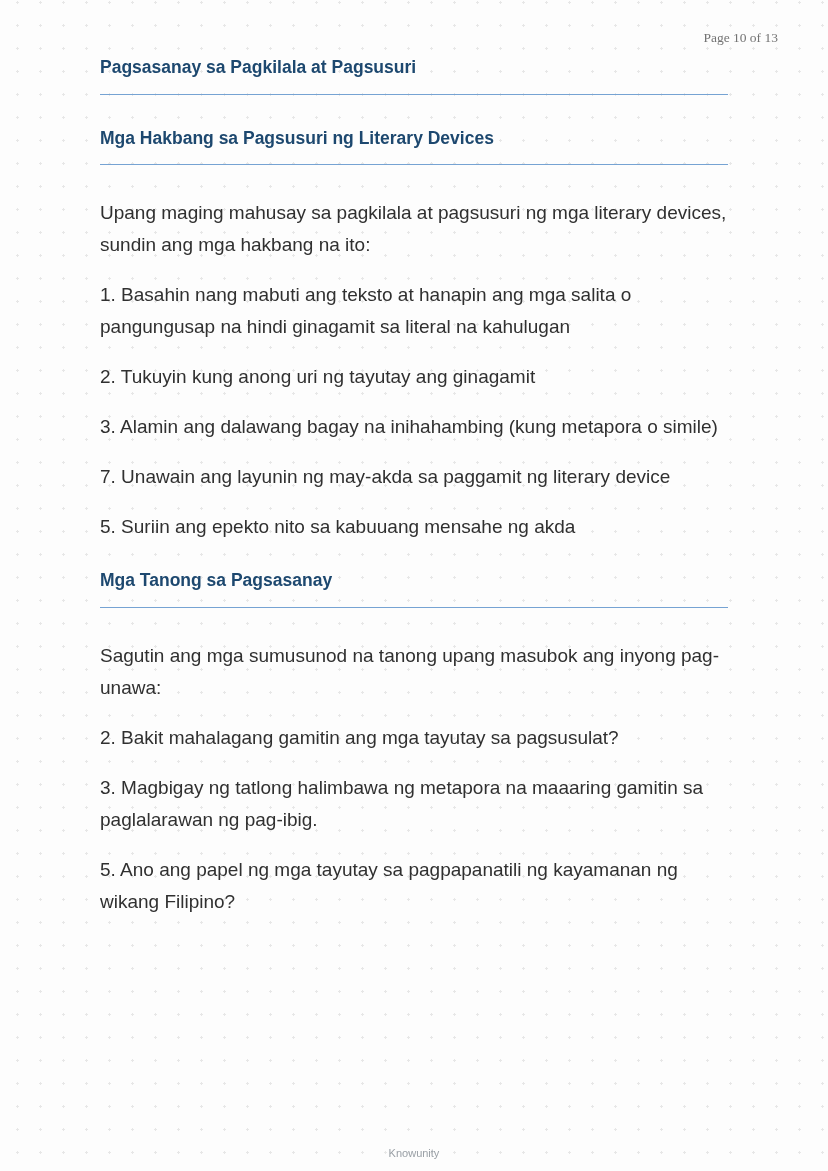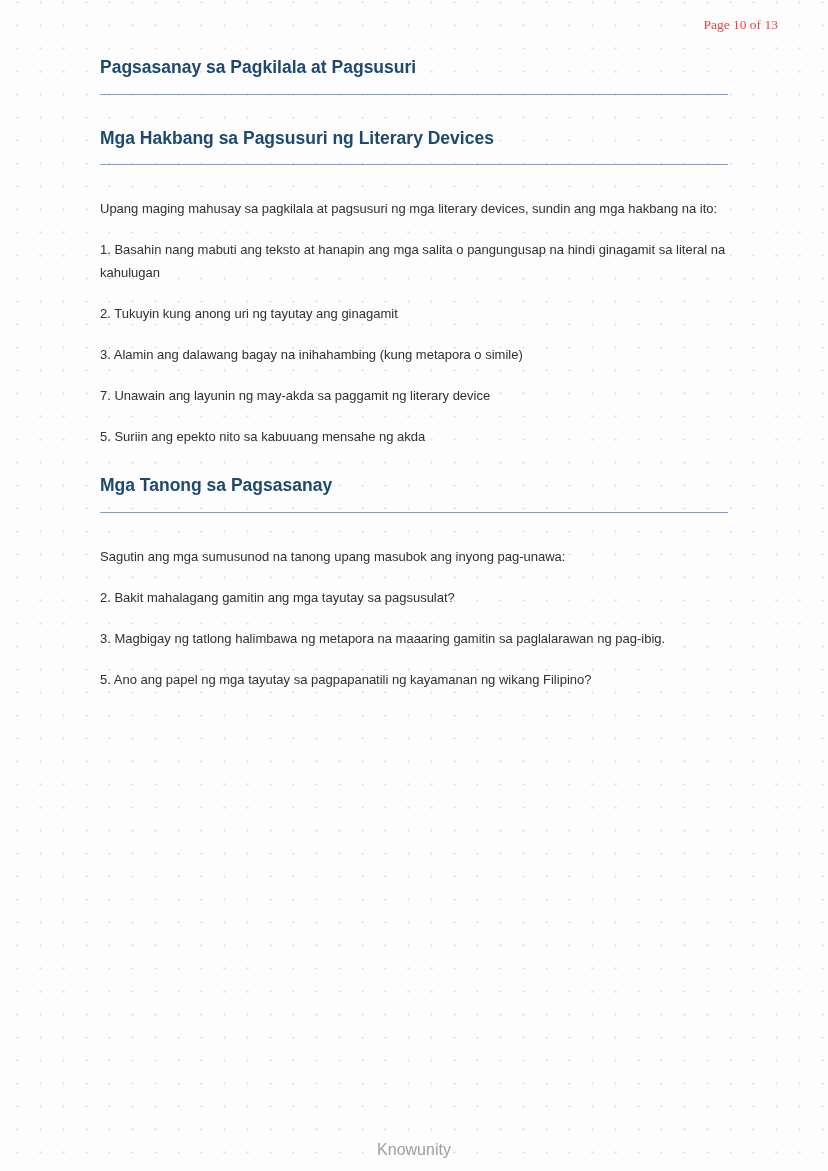--- a/index.html
+++ b/index.html
@@ -9,41 +9,41 @@
     position:relative;
     overflow:hidden;
     font-family:"Liberation Sans","DejaVu Sans",sans-serif;
     color:var(--body,#303030);
     background-color:#fdfdfd;
     background-image:radial-gradient(circle, #e7e7e7 1.1px, transparent 1.4px);
     background-size:23px 23px;
     background-position:6px 14px;
   }
   .page-number {
-    position:absolute; top:17px; right:50px;
+    position:absolute; top:30px; right:50px;
     font-family:"Liberation Serif","DejaVu Serif",serif;
-    font-size:13.5px; color:#ef4444;
+    font-size:13.5px; color:#737373;
   }
   .content { padding:56px 100px 0 100px; }
   .sec-heading {
     font-size:17.5px; font-weight:700; line-height:1.35;
     color:var(--heading,#1d486f);
   }
   .sec-heading.spaced { margin-top:26px; }
   hr.rule {
     border:none; border-top:1px solid var(--rule,#76a3d3);
     margin:14px 0 32px 0;
   }
   .para, .item {
-    font-size:13px; line-height:23px; margin-bottom:18px;
+    font-size:19px; line-height:32px; margin-bottom:18px;
     color:var(--body,#303030);
   }
   .footer {
     position:absolute; bottom:12px; left:0; width:100%;
-    text-align:center; font-size:16px; color:#9aa0a6;
+    text-align:center; font-size:11px; color:#9aa0a6;
   }
 </style>
 </head>
 <body>
 
 <div class="page-number">Page 10 of 13</div>
 
 <div class="content">
 
   <h2 class="sec-heading">Pagsasanay sa Pagkilala at Pagsusuri</h2>

